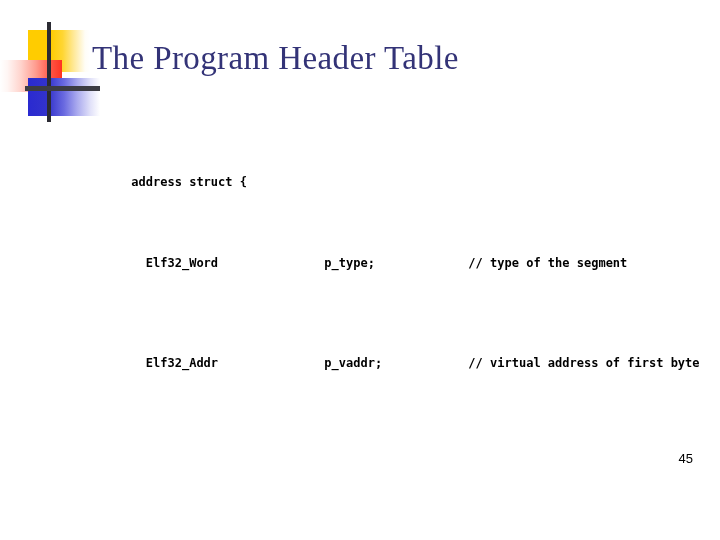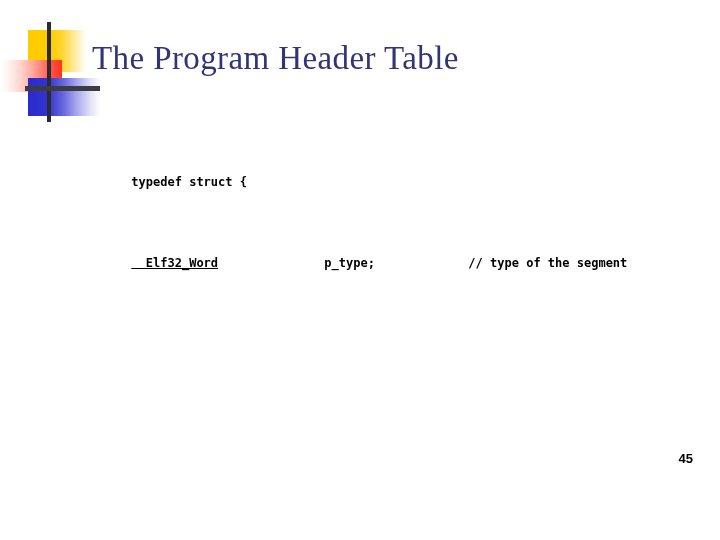--- a/index.html
+++ b/index.html
@@ -101,21 +101,20 @@
   }
   .code-line {
     height: 20.1px;
     white-space: pre;
     position: relative;
   }
   .col-type {
     display: inline-block;
     width: 145px;
     white-space: pre;
-    text-decoration: underline;
   }
   .col-name {
     display: inline-block;
     width: 144px;
     white-space: pre;
     margin-left: 48px;
   }
   .col-comment {
     display: inline-block;
     white-space: pre;
@@ -125,48 +124,50 @@
   }
 
   
   .page-number {
     position: absolute;
     right: 27px;
     bottom: 14px;
     font-family: "Liberation Sans", sans-serif;
     font-size: 13px;
     color: #000000;
-    font-weight: bold;
   }
 </style>
 </head>
 <body>
 
 <div id="slide">
 
   <div class="logo">
     <div class="logo-sq sq-yellow"></div>
     <div class="logo-sq sq-red"></div>
     <div class="logo-sq sq-blue"></div>
     <div class="logo-vline"></div>
     <div class="logo-hline"></div>
   </div>
 
   <div class="title">The Program Header Table</div>
 
   <div class="code">
     <div class="code-line">
-      <span class="code-plain">typedef struct {</span>
+      <span class="code-plain">address struct {</span>
     </div>
 
     <div class="code-line">
       <span class="col-type">  Elf32_Word</span><span class="col-name">p_type;</span><span class="col-comment">// type of the segment</span>
     </div>
 
 
+    <div class="code-line">
+      <span class="col-type">  Elf32_Addr</span><span class="col-name">p_vaddr;</span><span class="col-comment">// virtual address of first byte</span>
+    </div>
 
 
     
 
     
 
     
 
     
 

